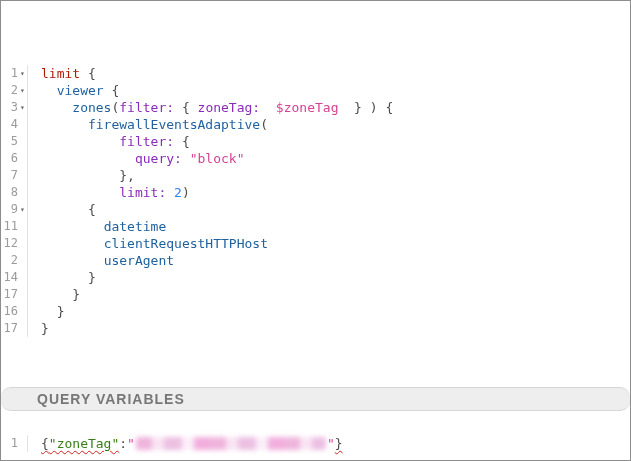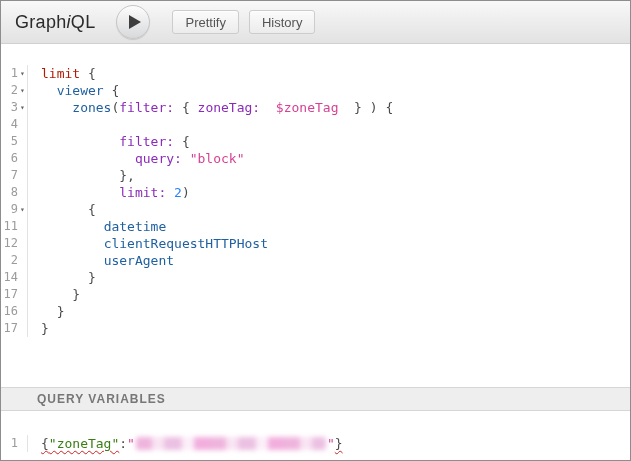--- a/index.html
+++ b/index.html
@@ -71,57 +71,49 @@
   
   .query-editor {
     position:absolute; top:43px; left:0; right:0; height:343px;
     background:#fff; overflow:hidden; cursor:text;
   }
   .query-lines { padding-top:21px; }
   
   .vars-title {
     position:absolute; top:386px; left:0; right:0; height:24px; box-sizing:border-box;
     background:#eee; border-top:1px solid #d6d6d6; border-bottom:1px solid #d6d6d6;
-    color:#777; font-size:12px; font-weight:bold; letter-spacing:1px;
-    display:flex; align-items:center; padding-left:36px; cursor:row-resize;
+    color:#777; font-size:14px; font-weight:bold; letter-spacing:1px;
+    display:flex; align-items:center; padding-left:36px; cursor:row-resize;border-radius:10px;
   }
   .vars-editor {
     position:absolute; top:410px; left:0; right:0; bottom:0;
     background:#fff; overflow:hidden; cursor:text;
   }
   .vars-lines { padding-top:24px; }
   .redact {
     display:inline-block; width:190px; height:13px; vertical-align:-2px;
     border-radius:2px; margin:0 1px;
     background:repeating-linear-gradient(90deg,
       #efb4dc 0 16px, #f9e4f3 16px 28px, #ecc0e2 28px 46px,
       #fceff9 46px 58px, #f2aede 58px 74px);
     filter:blur(2.5px);
   }
 </style>
 </head>
 <body>
 
 <div class="app">
 
-  <div class="topbar">
-    <div class="logo"><span>Graph</span><span class="em">i</span><span>QL</span></div>
-    <button class="execute-btn">
-      <span class="play-tri"></span>
-    </button>
-    <button class="tb-btn">Prettify</button>
-    <button class="tb-btn">History</button>
-  </div>
 
   <div class="query-editor code-area">
     <div class="query-lines" id="query-lines">
         <div class="line"><div class="gutter"><div class="lnum">1</div><div class="fold">▾</div></div><div class="codetext"><span class="kw">limit</span><span class="pn"> {</span></div></div>
         <div class="line"><div class="gutter"><div class="lnum">2</div><div class="fold">▾</div></div><div class="codetext"><span class="pn">  </span><span class="prop">viewer</span><span class="pn"> {</span></div></div>
         <div class="line"><div class="gutter"><div class="lnum">3</div><div class="fold">▾</div></div><div class="codetext"><span class="pn">    </span><span class="prop">zones</span><span class="pn">(</span><span class="attr">filter:</span><span class="pn"> { </span><span class="attr">zoneTag:</span><span class="pn">  </span><span class="var">$zoneTag</span><span class="pn">  } ) {</span></div></div>
-        <div class="line"><div class="gutter"><div class="lnum">4</div><div class="fold"></div></div></div>
+        <div class="line"><div class="gutter"><div class="lnum">4</div><div class="fold"></div></div><div class="codetext"><span class="pn">      </span><span class="prop">firewallEventsAdaptive</span><span class="pn">(</span></div></div>
         <div class="line"><div class="gutter"><div class="lnum">5</div><div class="fold"></div></div><div class="codetext"><span class="pn">          </span><span class="attr">filter:</span><span class="pn"> {</span></div></div>
         <div class="line"><div class="gutter"><div class="lnum">6</div><div class="fold"></div></div><div class="codetext"><span class="pn">            </span><span class="attr">query:</span><span class="pn"> </span><span class="str">"block"</span></div></div>
         <div class="line"><div class="gutter"><div class="lnum">7</div><div class="fold"></div></div><div class="codetext"><span class="pn">          },</span></div></div>
         <div class="line"><div class="gutter"><div class="lnum">8</div><div class="fold"></div></div><div class="codetext"><span class="pn">          </span><span class="attr">limit:</span><span class="pn"> </span><span class="num">2</span><span class="pn">)</span></div></div>
         <div class="line"><div class="gutter"><div class="lnum">9</div><div class="fold">▾</div></div><div class="codetext"><span class="pn">      {</span></div></div>
         <div class="line"><div class="gutter"><div class="lnum">11</div><div class="fold"></div></div><div class="codetext"><span class="pn">        </span><span class="prop">datetime</span></div></div>
         <div class="line"><div class="gutter"><div class="lnum">12</div><div class="fold"></div></div><div class="codetext"><span class="pn">        </span><span class="prop">clientRequestHTTPHost</span></div></div>
         <div class="line"><div class="gutter"><div class="lnum">2</div><div class="fold"></div></div><div class="codetext"><span class="pn">        </span><span class="prop">userAgent</span></div></div>
         <div class="line"><div class="gutter"><div class="lnum">14</div><div class="fold"></div></div><div class="codetext"><span class="pn">      }</span></div></div>
         <div class="line"><div class="gutter"><div class="lnum">17</div><div class="fold"></div></div><div class="codetext"><span class="pn">    }</span></div></div>

